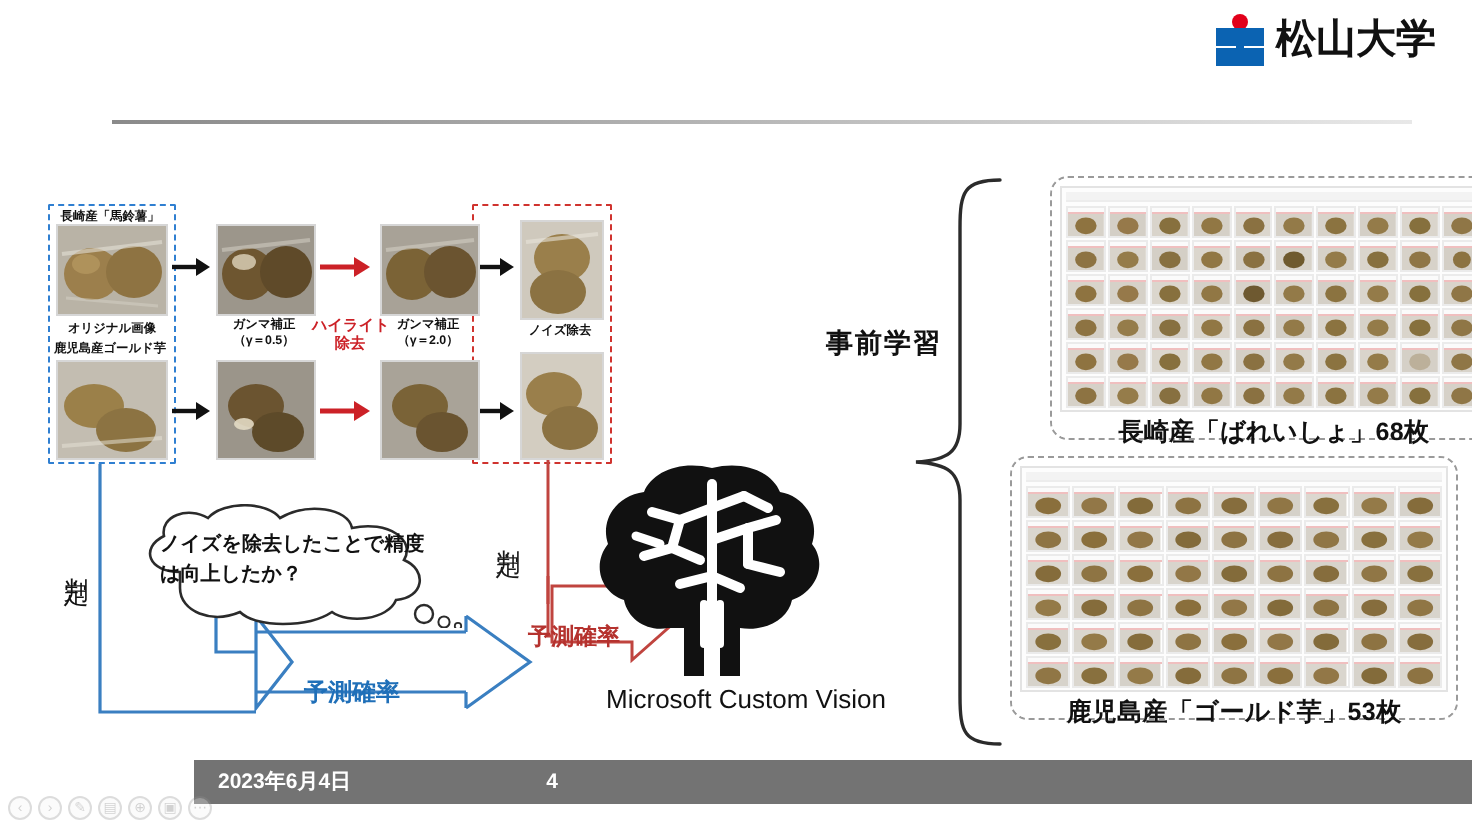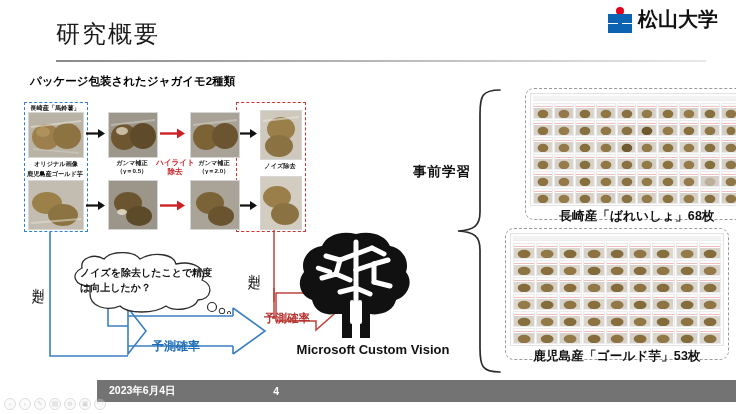--- a/index.html
+++ b/index.html
@@ -196,21 +196,21 @@
     width: 120px;
     height: 110px;
   }
   .mcv-label {
     position: absolute;
     left: 283px;
     top: 342px;
     width: 180px;
     text-align: center;
     font-size: 13px;
-    font-weight: 700;
+    font-weight: 400;
     color: #111;
     white-space: nowrap;
   }
 
   
   .pretrain-label {
     position: absolute;
     left: 413px;
     top: 163px;
     font-size: 13.5px;
@@ -330,36 +330,34 @@
     color: #6e6e6e;
     background: #f4f4f4;
     box-sizing: border-box;
   }
 </style>
 </head>
 <body>
 
 <div class="slide">
 
-  <div class="page-title">研究概要</div>
   <div class="title-rule"></div>
 
   <div class="logo">
     <div class="logo-mark">
       <div class="lm-dot"></div>
       <div class="lm-q tl"></div>
         <div class="lm-q tr"></div>
       <div class="lm-q bl"></div>
         <div class="lm-q br"></div>
       <div class="lm-stem"></div>
     </div>
     <div class="logo-text">松山大学</div>
   </div>
 
-  <div class="pipeline-caption">パッケージ包装されたジャガイモ2種類</div>
 
   <div class="pipeline">
 
     <div class="dash-box blue" style="left:0px; top:0px; width:62px; height:128px;"></div>
     <div class="dash-box red" style="left:212px; top:0px; width:68px; height:128px;"></div>
 
     <div class="thumb" style="left:4px; top:10px; width:54px; height:44px;">
       <svg class="potato-img" viewBox="0 0 54 44" preserveAspectRatio="none">
         <rect width="54" height="44" fill="#b9b3a6"></rect>
         <ellipse cx="17" cy="24" rx="14" ry="13" fill="#9c7f4c"></ellipse>

